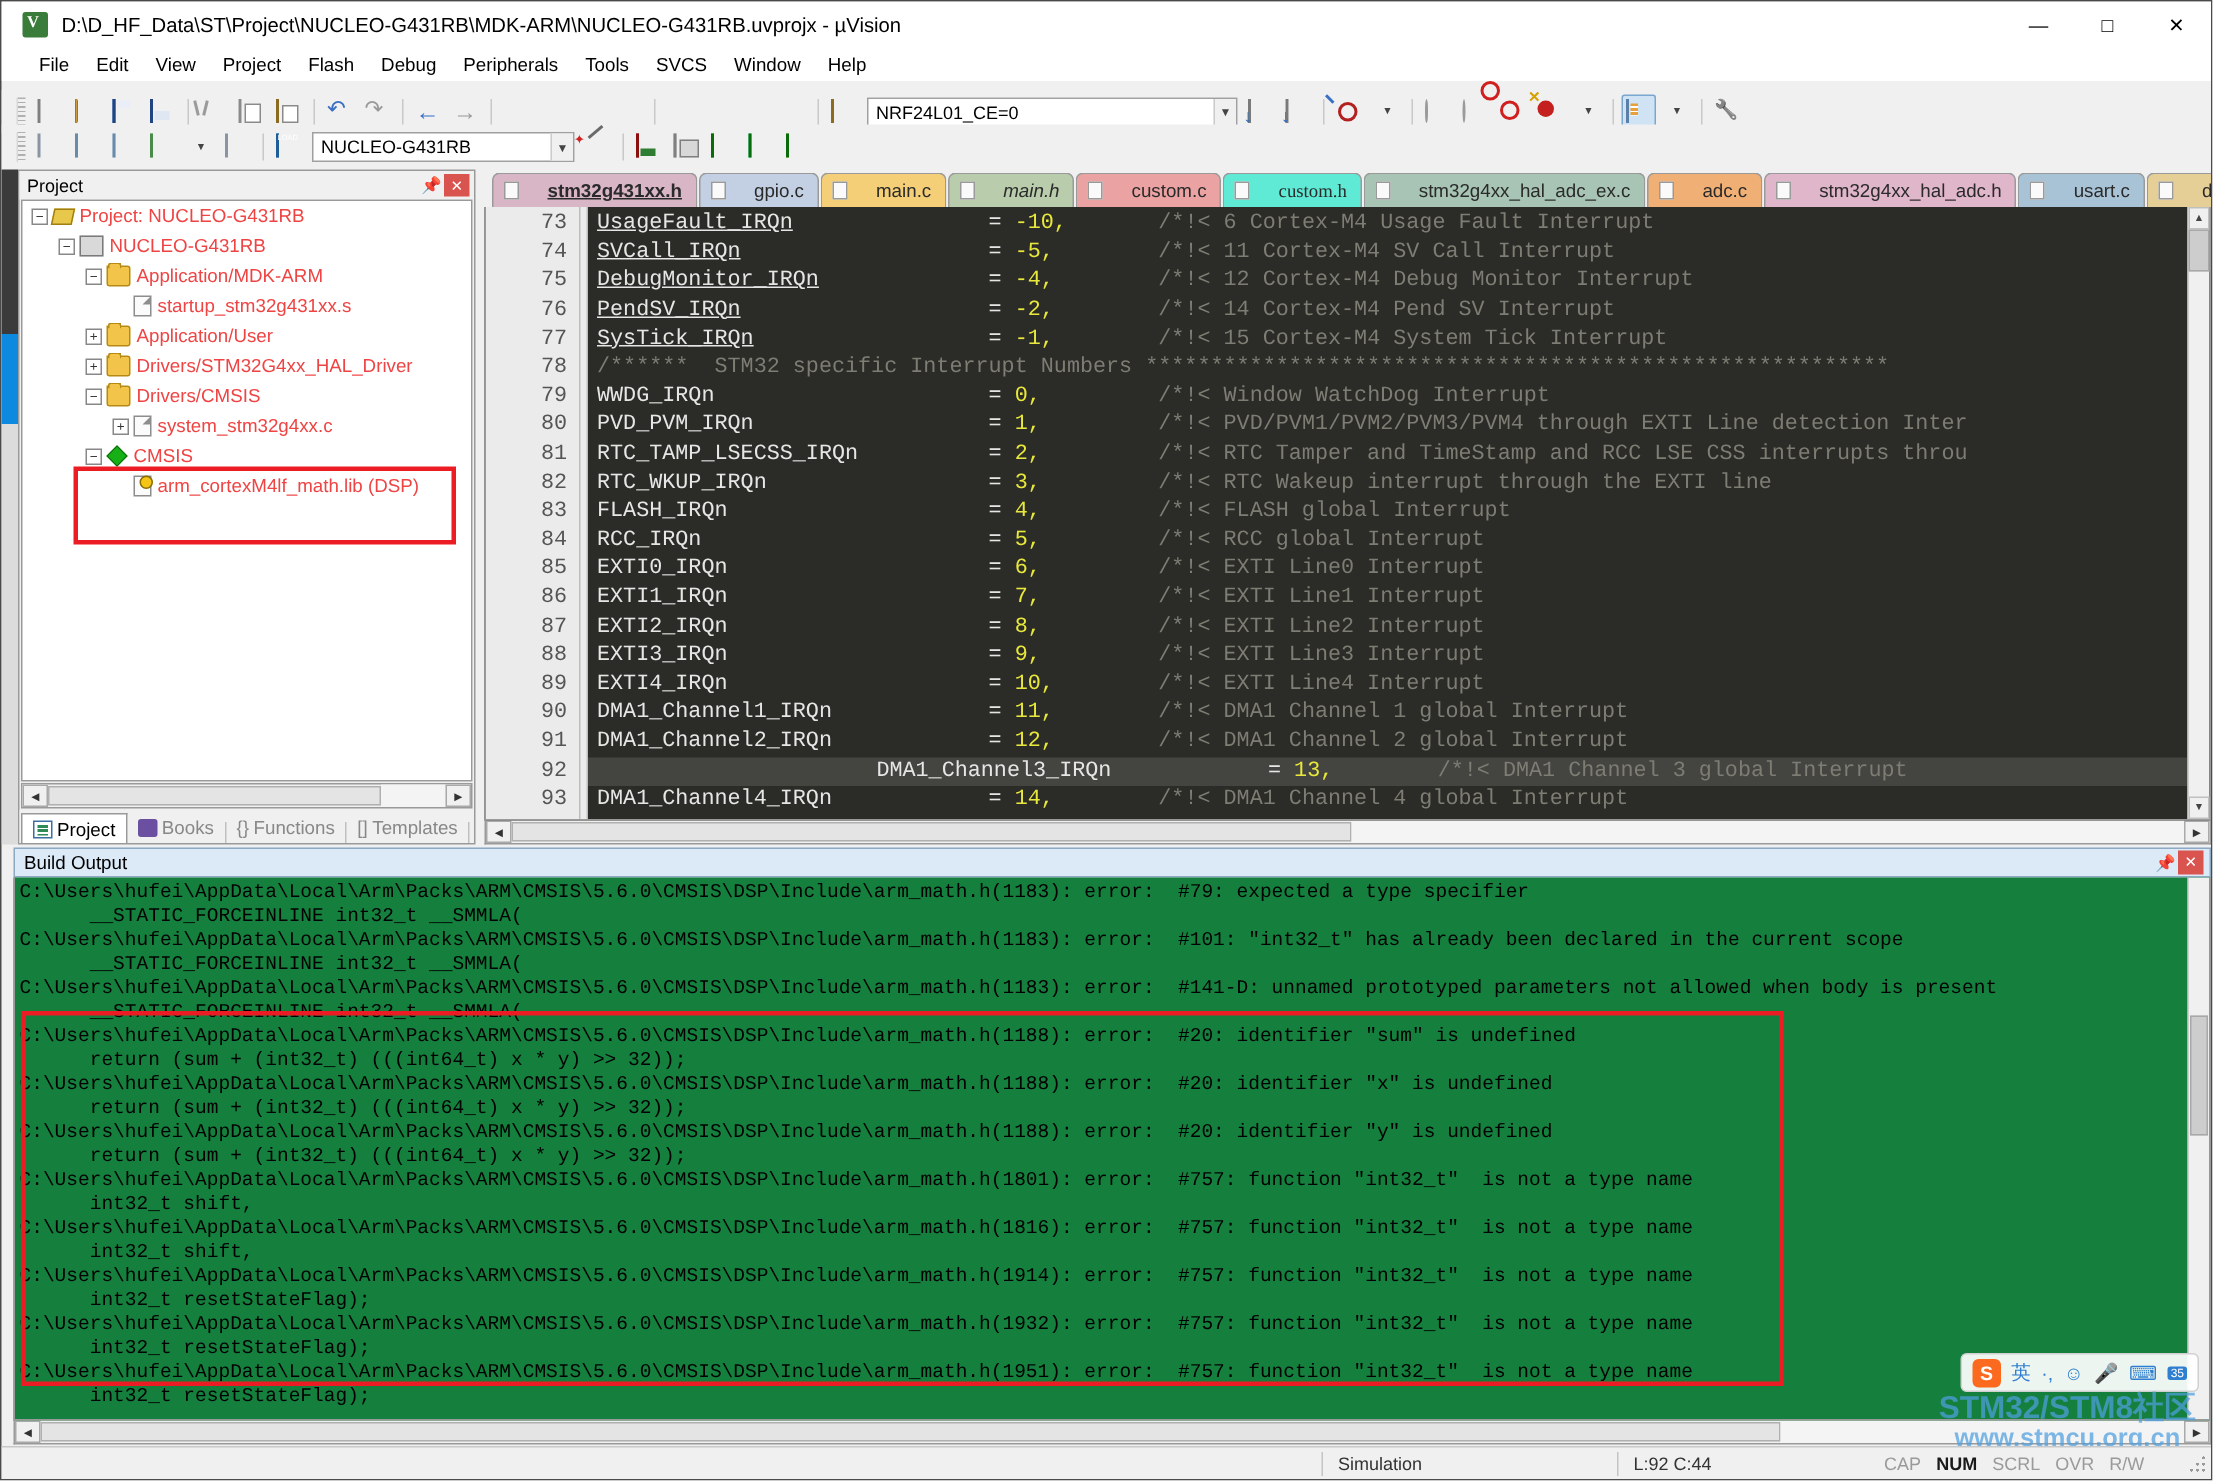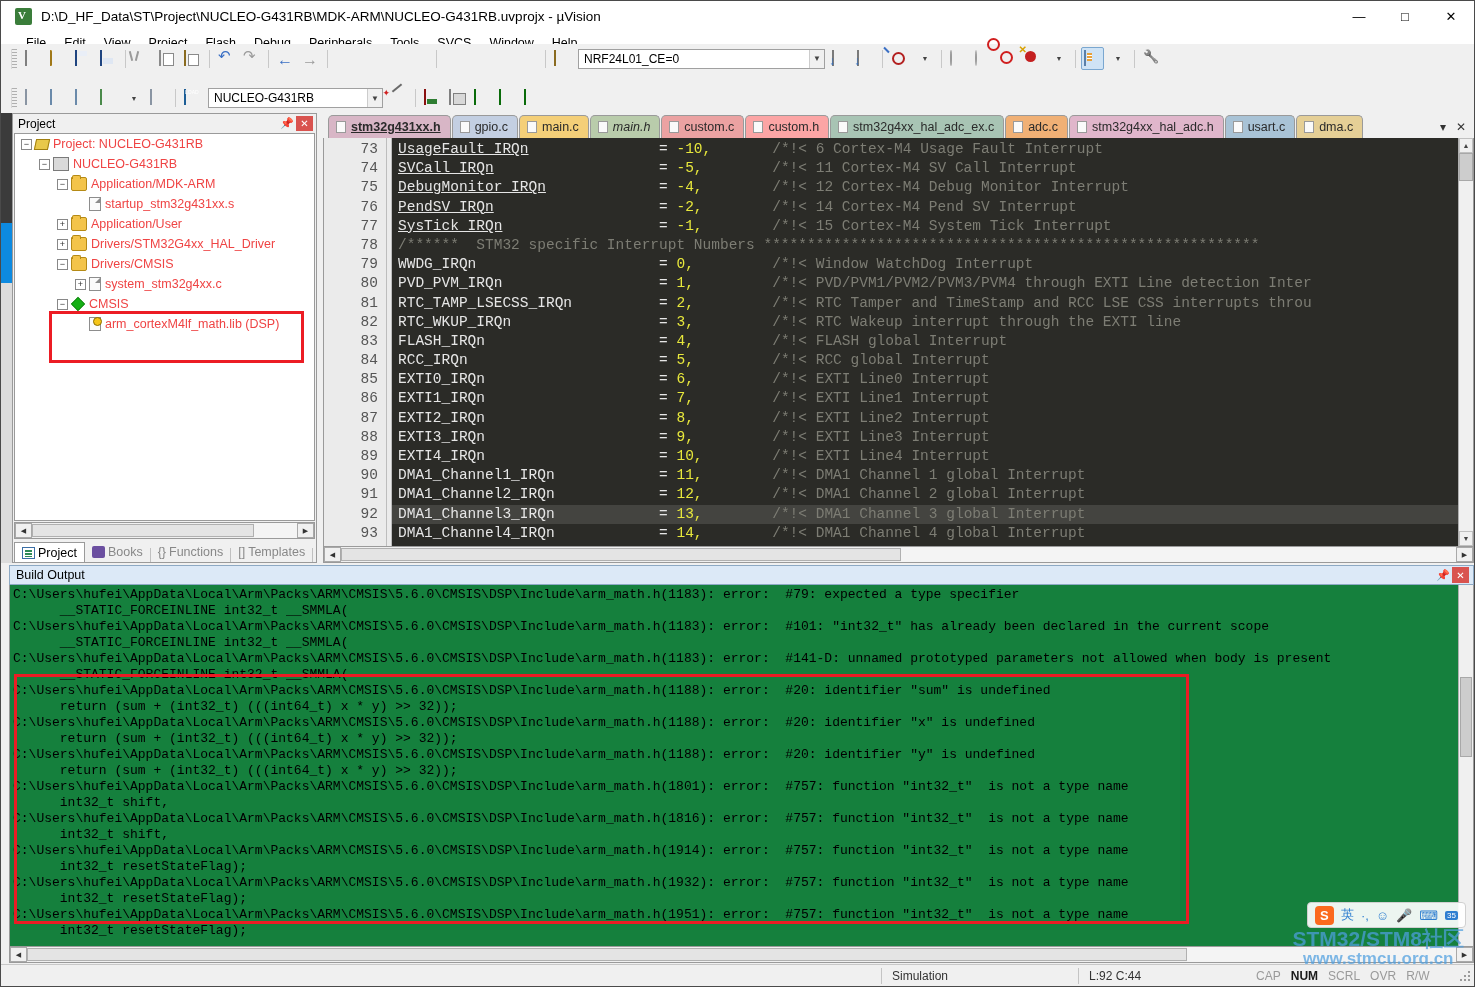--- a/index.html
+++ b/index.html
@@ -57,21 +57,21 @@
   .menu-item {
     padding: 2px 9px; font-size: 12.5px; color: #000; white-space: nowrap;
   }
 
   
   .toolbar {
     position: absolute; left: 0; width: 100%;
     background: #f0f0f0;
     display: flex; align-items: center;
   }
-  .toolbar1 { top: 43px; height: 29px; padding-left: 10px; }
+  .toolbar1 { top: 59px; height: 29px; padding-left: 10px; }
   .toolbar2 { top: 82px; height: 30px; padding-left: 10px; }
   .tb-grip {
     width: 6px; height: 20px; margin-right: 4px;
     background: repeating-linear-gradient(to bottom, #b0b0b0 0 1px, transparent 1px 3px);
     border-left: 1px solid #d8d8d8;
   }
   .tbtn {
     width: 23px; height: 23px; margin: 0 1px;
     display: flex; align-items: center; justify-content: center;
     border: 1px solid transparent; border-radius: 2px;
@@ -187,21 +187,21 @@
   
   .editor {
     position: absolute; left: 322px; top: 112px; right: 0; height: 450px;
     display: flex; flex-direction: column;
   }
   .ed-tabs {
     height: 25px; display: flex; align-items: flex-end;
     background: #f0f0f0; padding-left: 5px; overflow: hidden; flex: 0 0 auto;
   }
   .ed-tab {
-    height: 23px; display: flex; align-items: center; gap: 5px;
+    height: 23px; display: flex; align-items: center; gap: 19px;
     padding: 0 9px 0 7px; font-size: 12.5px; color: #2a2a2a;
     border: 1px solid #9a9a9a; border-bottom: none;
     border-radius: 5px 5px 0 0; margin-right: 1px; white-space: nowrap;
   }
   .ed-tab .tabfile {
     width: 10px; height: 12px; background: #fafafa; border: 1px solid #9a9a9a;
     flex: 0 0 auto;
   }
   .ed-tab.sel { font-weight: bold; text-decoration: underline; }
   .ed-tabs-right {
@@ -219,21 +219,21 @@
   }
   .gutter .gl { height: 19.2px; line-height: 19.2px; padding-right: 8px; }
   .gutter-bar { width: 6px; background: #ebebeb; border-left: 1px solid #bdbdbd;
     border-right: 1px solid #bdbdbd; flex: 0 0 auto;}
   .code {
     flex: 1; overflow: hidden; padding-top: 2px;
     font-family: "Liberation Mono", monospace; font-size: 14.5px;
     white-space: pre;
   }
   .cline { height: 19.2px; line-height: 19.2px; padding-left: 6px; }
-  .cline.cur { background: #444440; }
+  .cline.cur { background: #444440; text-align: center; }
   .c-ident { color: #e6e6e6; }
   .c-ident.u { text-decoration: underline; }
   .c-num { color: #e8e83c; }
   .c-cmt { color: #7d7d74; }
   .c-punct { color: #e6e6e6; }
   .ed-vscroll {
     width: 15px; background: #f0f0f0; border-left: 1px solid #b0b0b0;
     display: flex; flex-direction: column; flex: 0 0 auto;
   }
   .vs-arrow { height: 15px; background:#f0f0f0; display:flex; align-items:center;
@@ -688,21 +688,21 @@
             <span>main.c</span>
           </div>
           <div class="ed-tab" style="background: rgb(185, 204, 171); font-style: italic;">
             <span class="tabfile"></span>
             <span>main.h</span>
           </div>
           <div class="ed-tab" style="background: rgb(235, 162, 162);">
             <span class="tabfile"></span>
             <span>custom.c</span>
           </div>
-          <div class="ed-tab" style="background: #fca5a5;">
+          <div class="ed-tab" style="background: #5eead4; font-family: Liberation Serif, serif;">
             <span class="tabfile"></span>
             <span>custom.h</span>
           </div>
           <div class="ed-tab" style="background: rgb(168, 196, 180);">
             <span class="tabfile"></span>
             <span>stm32g4xx_hal_adc_ex.c</span>
           </div>
           <div class="ed-tab" style="background: rgb(240, 176, 117); align-items: center;">
             <span class="tabfile"></span>
             <span>adc.c</span>

